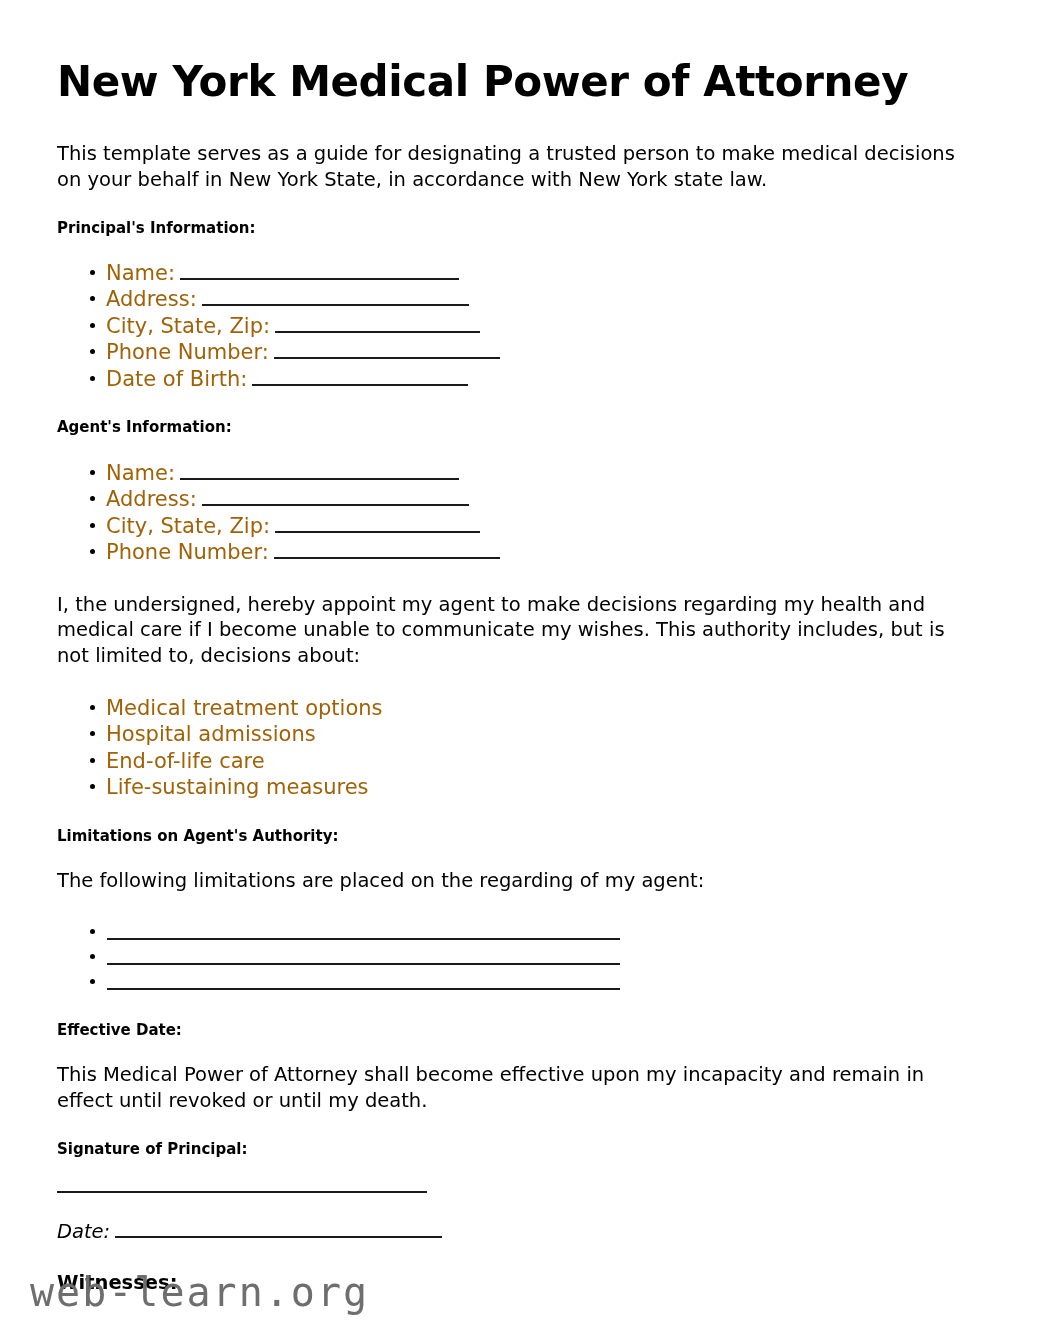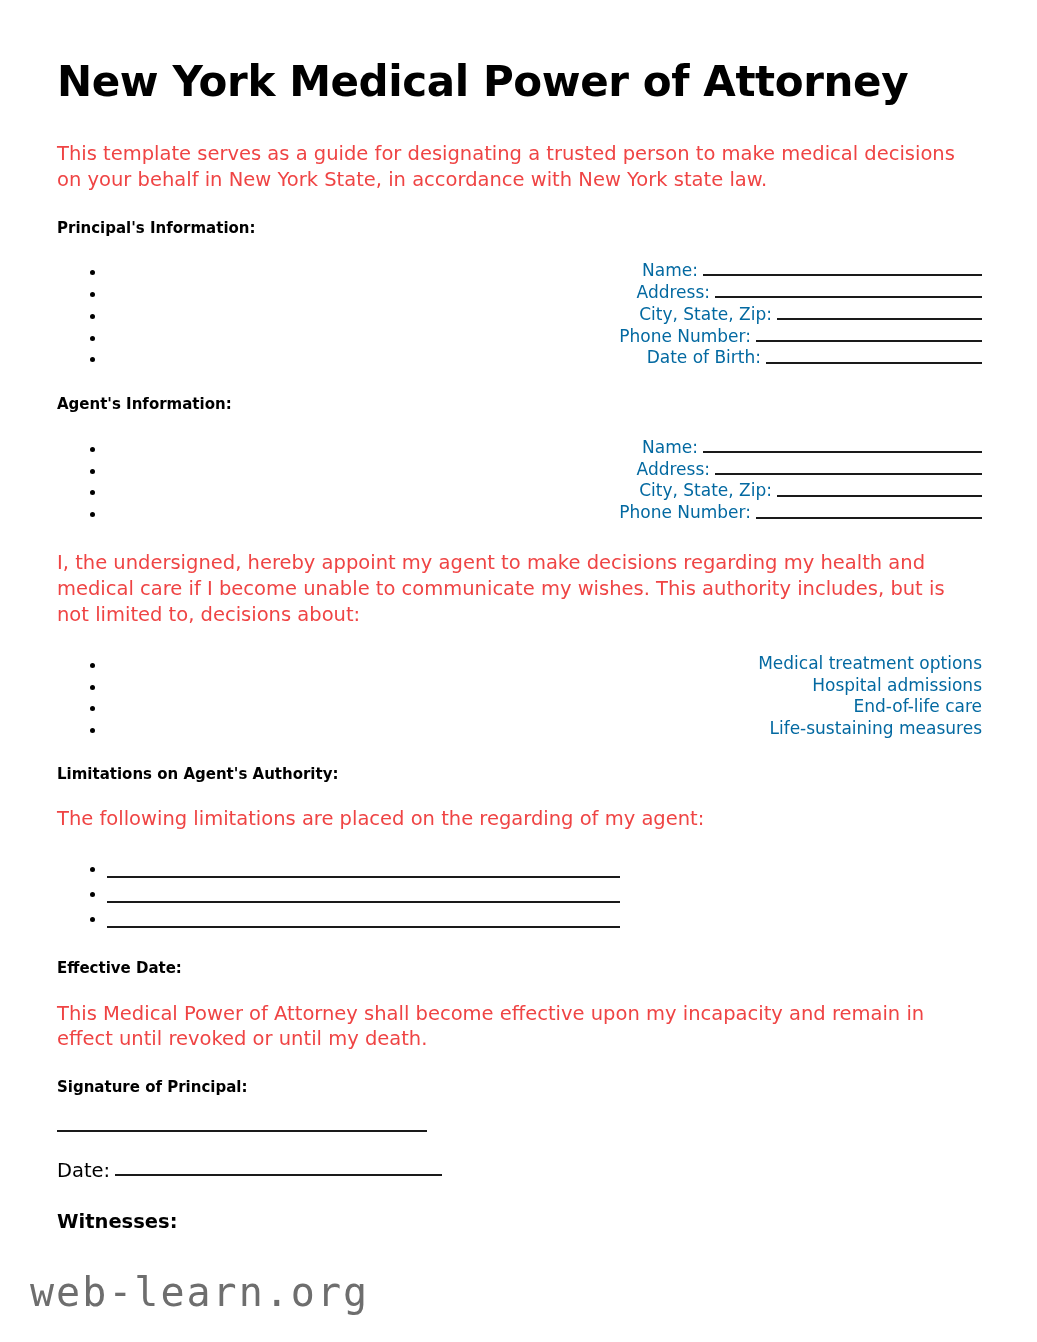--- a/index.html
+++ b/index.html
@@ -39,21 +39,21 @@
     letter-spacing: -0.4px;
     line-height: 1.12;
     margin: 0 0 36px 0;
     color: #000;
   }
 
   p.para {
     font-size: 19.5px;
     line-height: 1.32;
     margin: 0 4px 26px 0;
-    color: #ef4444;
+    color: #000000;
     max-width: 905px;
   }
 
   h2.section-heading {
     font-size: 15px;
     font-weight: bold;
     line-height: 1.3;
     margin: 0 0 22px 0;
     color: #000;
   }
@@ -62,26 +62,25 @@
   ul.plain-list,
   ul.blank-list {
     list-style: none;
     margin: 0 0 26px 0;
     padding: 0;
   }
 
   ul.field-list > li,
   ul.plain-list > li {
     position: relative;
-    font-size: 17px;
+    font-size: 21px;
     line-height: 1.26;
     padding-left: 49px;
-    color: #0369a1;
+    color: #a16207;
     white-space: nowrap;
-    text-align: right;
   }
 
   ul.field-list > li::before,
   ul.plain-list > li::before {
     content: "";
     position: absolute;
     left: 33px;
     top: 10px;
     width: 5px;
     height: 5px;
@@ -130,20 +129,21 @@
     height: 0;
     margin: 0 0 26px 0;
   }
 
   .date-line {
     font-size: 19.5px;
     line-height: 1.26;
     margin: 8px 0 26px 0;
     color: #000;
     white-space: nowrap;
+    font-style: italic;
   }
 
   h2.witnesses {
     font-size: 19.5px;
     font-weight: bold;
     line-height: 1.3;
     margin: 0;
     color: #000;
   }
 

